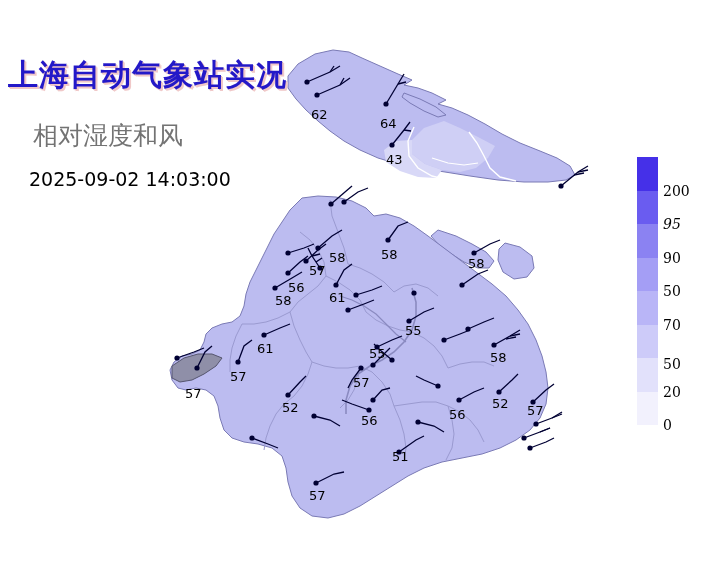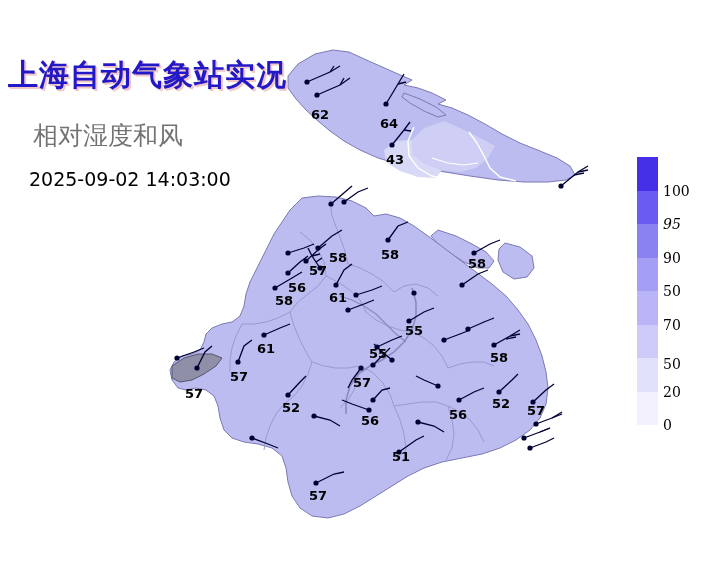--- a/index.html
+++ b/index.html
@@ -59,21 +59,20 @@
     white-space: nowrap;
     line-height: 24px;
   }
 
   
   #map-area {
     position: absolute;
     left: 0; top: 0;
     width: 640px;
     height: 588px;
-    font-weight: bold;
   }
   #map-svg { display: block; }
 
   .stn-label {
     font-family: "DejaVu Sans", sans-serif;
     font-size: 13px;
     fill: #000000;
   }
 
   
@@ -465,21 +464,21 @@
         <div class="legend-band" style="top: 0px; height: 33.5px; background: rgb(69, 48, 232);"></div>
         <div class="legend-band" style="top: 33.5px; height: 33.5px; background: rgb(106, 92, 240);"></div>
         <div class="legend-band" style="top: 67px; height: 33.5px; background: rgb(139, 130, 242);"></div>
         <div class="legend-band" style="top: 100.5px; height: 33.5px; background: rgb(164, 158, 245);"></div>
         <div class="legend-band" style="top: 134px; height: 33.5px; background: rgb(185, 181, 247);"></div>
         <div class="legend-band" style="top: 167.5px; height: 33.5px; background: rgb(205, 203, 249);"></div>
         <div class="legend-band" style="top: 201px; height: 33.5px; background: rgb(226, 225, 251);"></div>
         <div class="legend-band" style="top: 234.5px; height: 33.5px; background: rgb(242, 241, 253);"></div>
       </div>
     <div id="legend-ticks">
-        <div class="legend-tick" style="top: 26.5px;">100</div>
+        <div class="legend-tick" style="top: 26.5px;">200</div>
         <div class="legend-tick" style="top: 60px; font-style: italic;">95</div>
         <div class="legend-tick" style="top: 93.5px; text-align: center;">90</div>
         <div class="legend-tick" style="top: 127px;">50</div>
         <div class="legend-tick" style="top: 160.5px;">70</div>
         <div class="legend-tick" style="top: 200px;">50</div>
         <div class="legend-tick" style="top: 227.5px;">20</div>
         <div class="legend-tick" style="top: 261px;">0</div>
       </div>
   </div>
 

